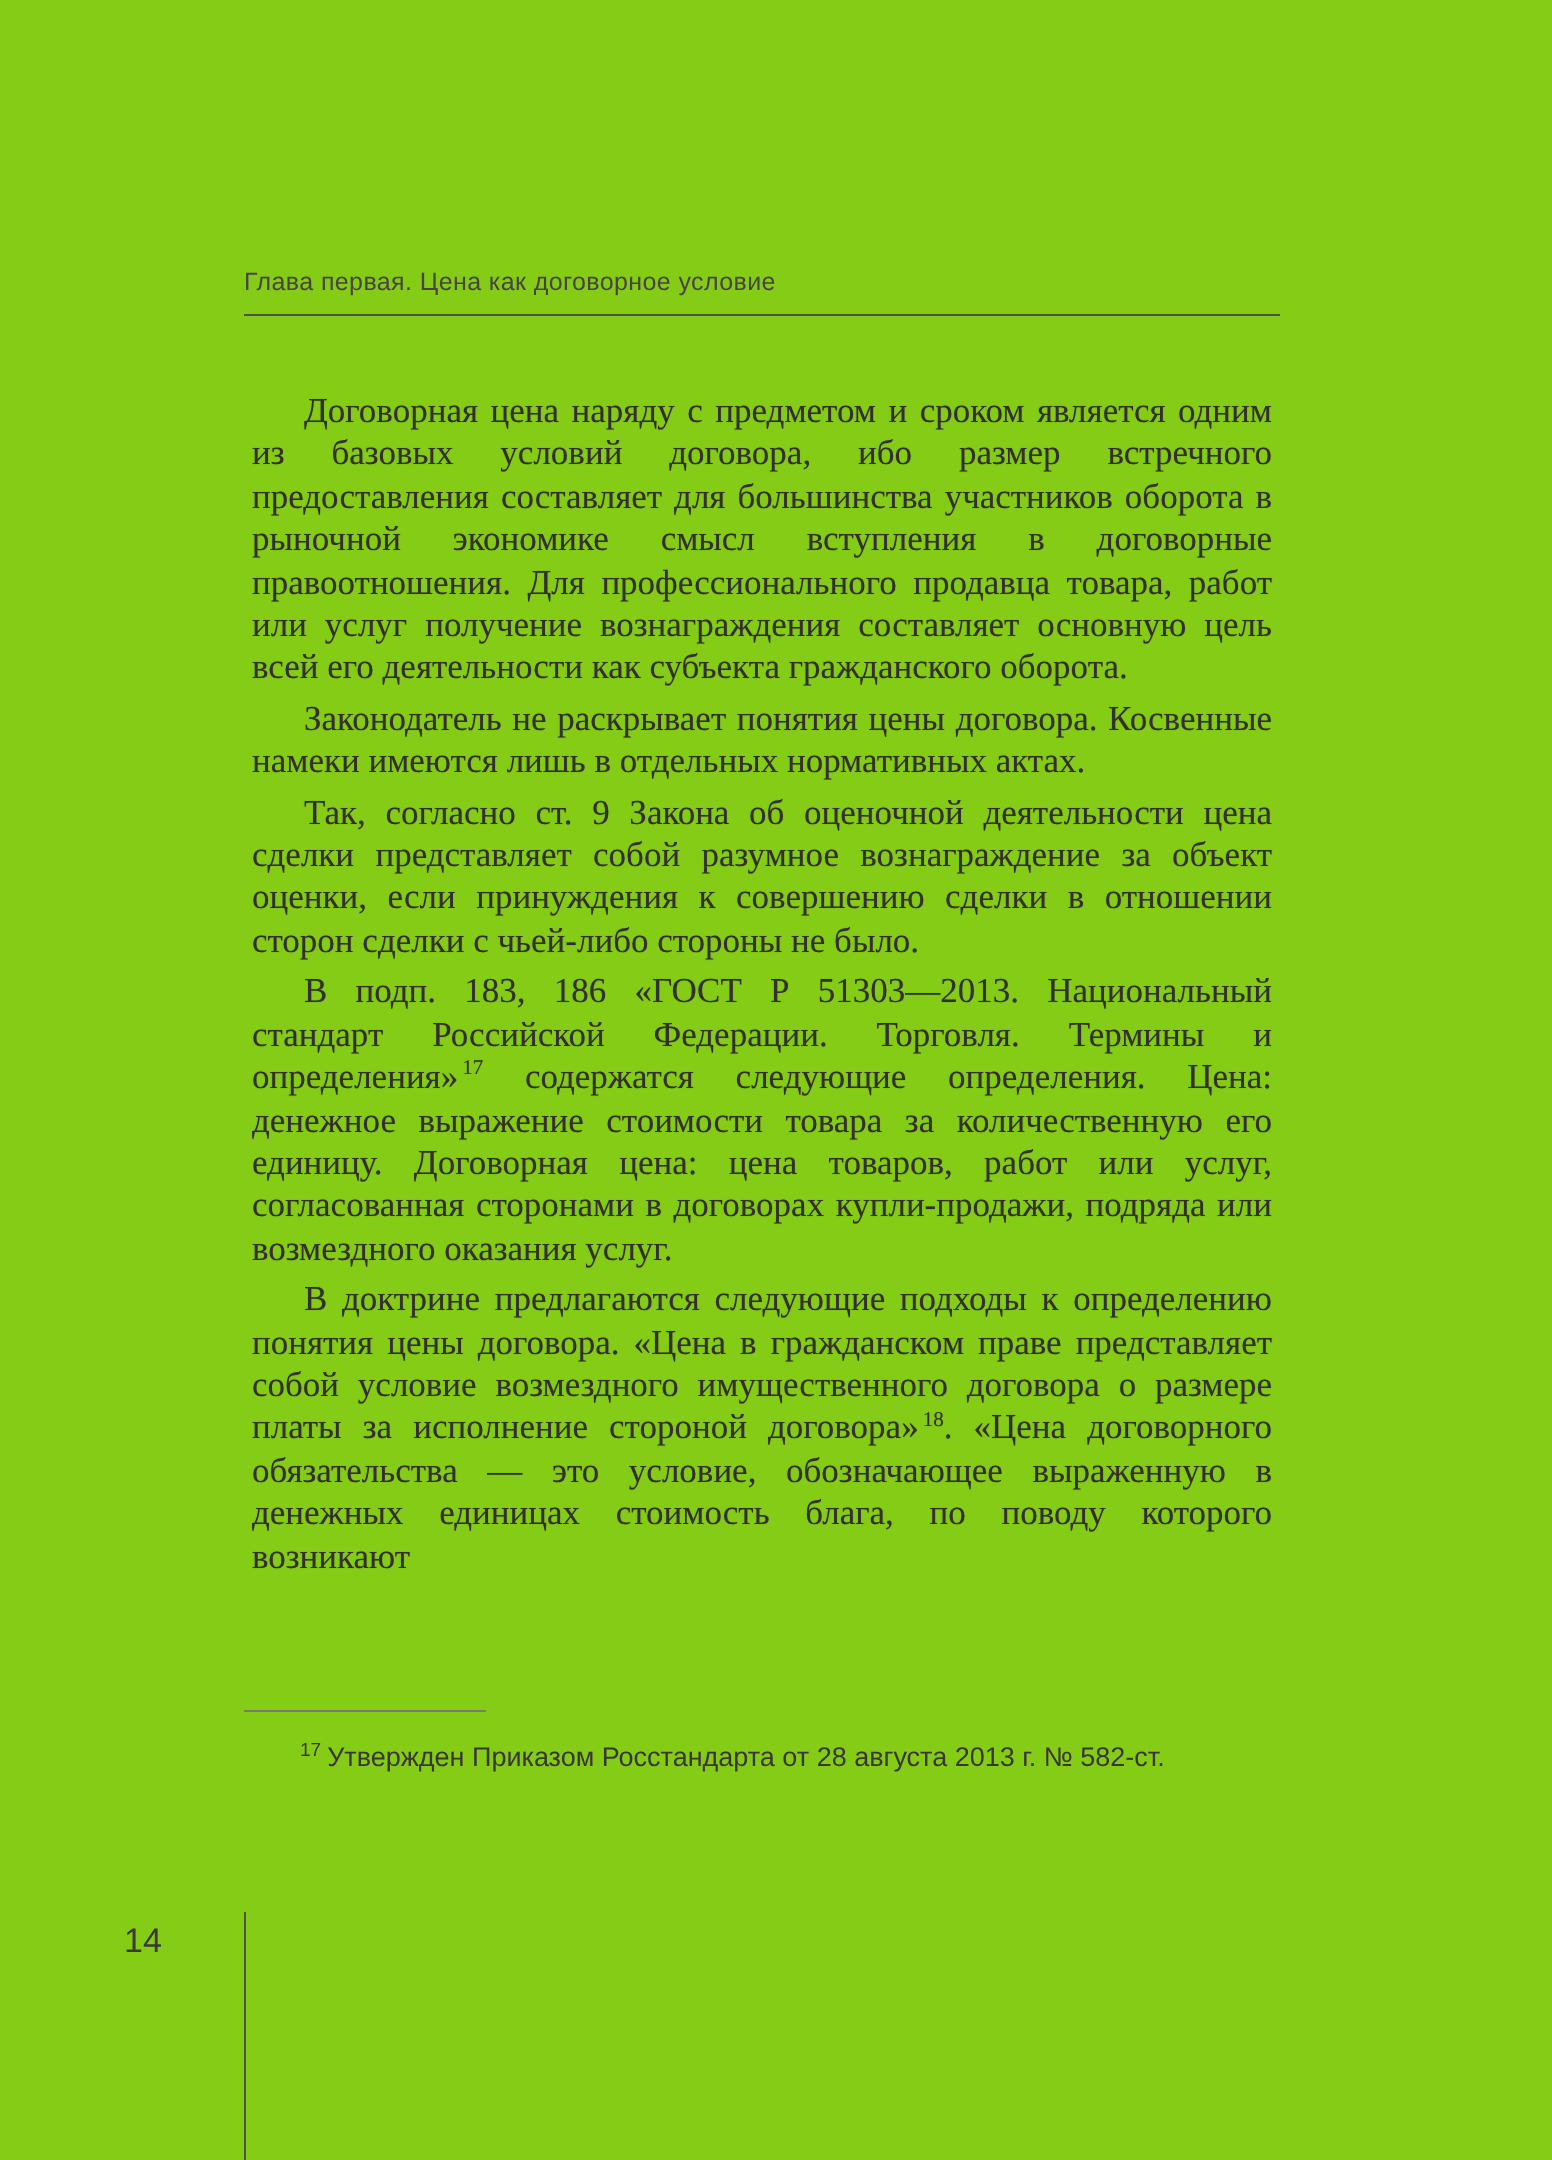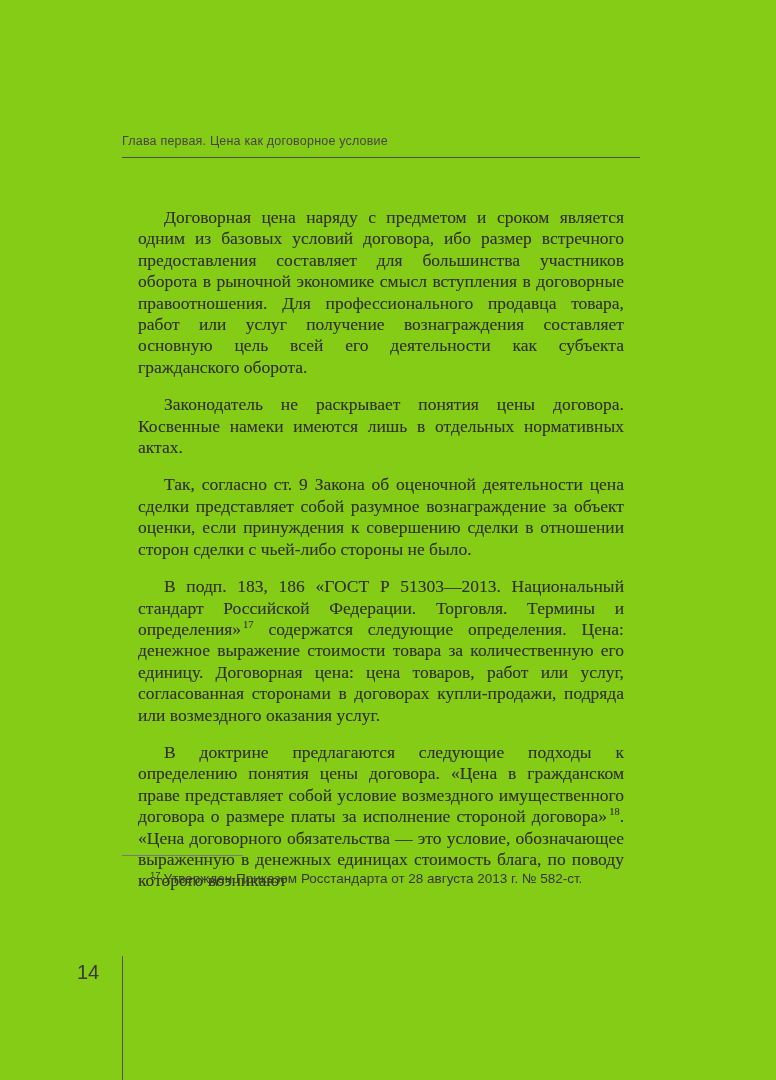--- a/index.html
+++ b/index.html
@@ -29,41 +29,41 @@
   }
   
   .body-text {
     position: absolute; left: 122px; top: 191px; width: 518px;
     font-size: 17.5px; line-height: 21.4px;
     text-align: justify;
     color: #332f2b;
     text-shadow: 0 0 0.5px rgba(55,50,45,0.35);
     hyphens: auto; -webkit-hyphens: auto;
   }
-  .body-text p { margin: 16px; text-indent: 26px; }
+  .body-text p { margin: 4px; text-indent: 26px; }
   .body-text sup {
     font-size: 10.5px; line-height: 0;
     vertical-align: super; margin-left: 2px;
   }
   
   .footnotes {
     position: absolute; left: 122px; top: 855px; width: 518px;
     font-family: "Liberation Sans", "DejaVu Sans", sans-serif;
     font-size: 13.5px; line-height: 19px;
     color: #3a3632; text-align: justify;
   }
   .fn-rule { width: 121px; height: 1px; background: #7c7975; margin-bottom: 13px; }
   .footnotes p { margin: 0 16px 9px 0; text-indent: 28px; }
   .footnotes sup { font-size: 9.5px; line-height: 0; vertical-align: super; margin-right: 3px; }
   .footnotes em { font-style: italic; }
   
   .page-number {
-    position: absolute; left: 77px; top: 961px;
+    position: absolute; left: 62px; top: 961px;
     font-family: "Liberation Sans", "DejaVu Sans", sans-serif;
-    font-size: 20px; color: #3b3834;
+    font-size: 17px; color: #3b3834;
   }
   .footer-vline {
     position: absolute; left: 122px; top: 956px;
     width: 1px; height: 124px; background: #55524d;
   }
 </style>
 </head>
 <body>
 
 <div class="page">

